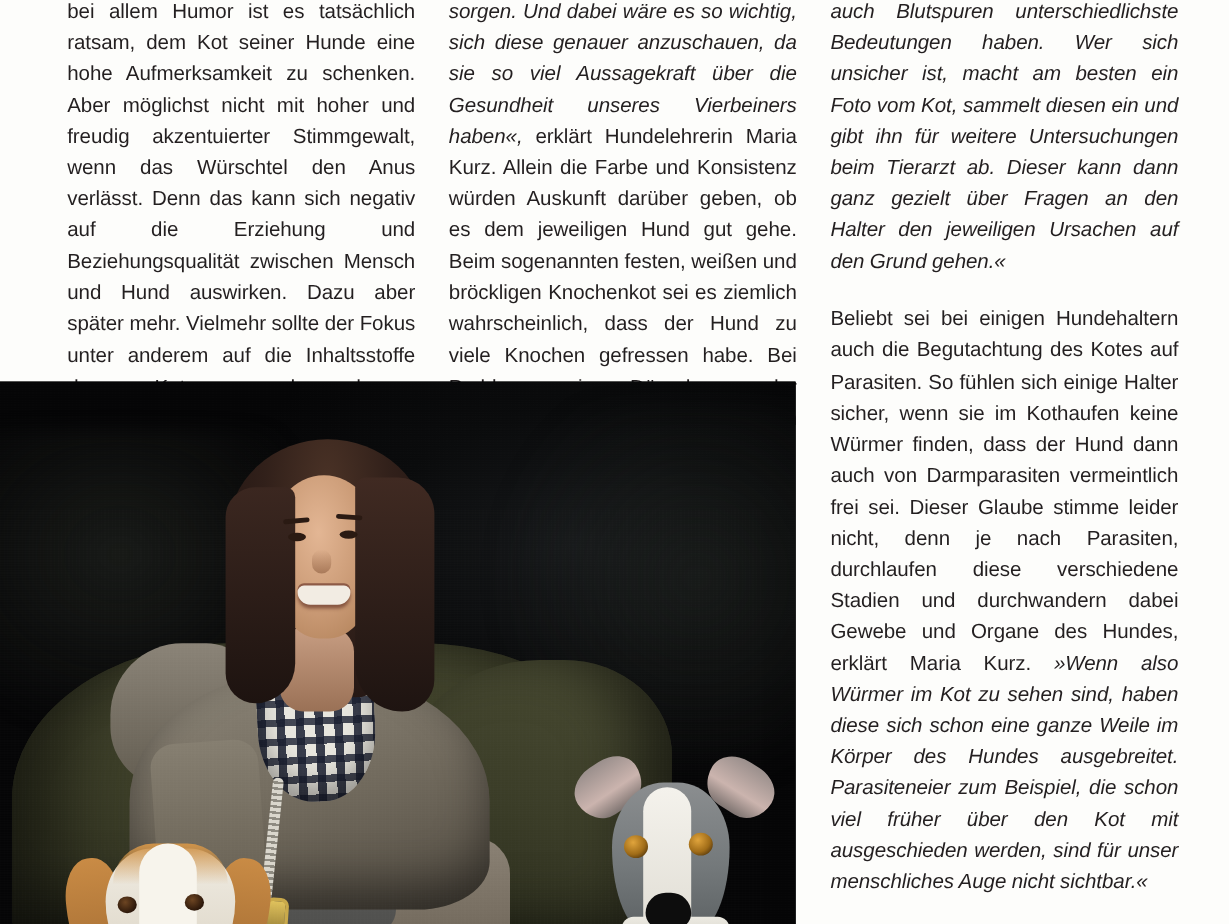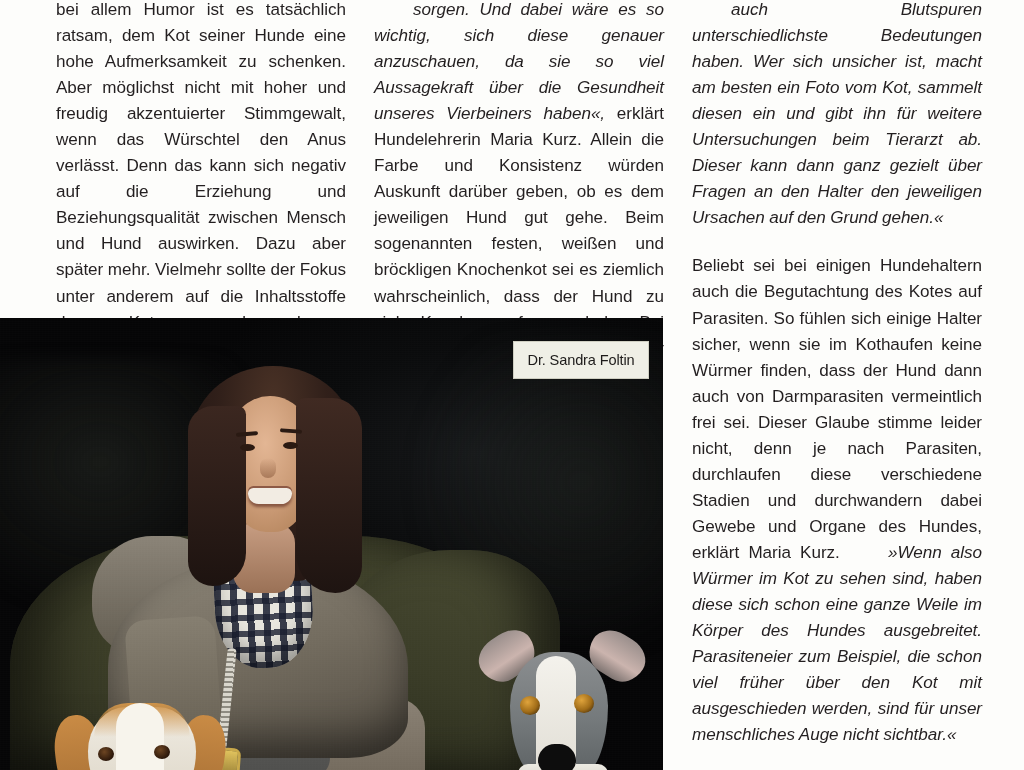--- a/index.html
+++ b/index.html
@@ -42,21 +42,20 @@
     margin: 0 0 22px 0;
   }
   .column p:last-child { margin-bottom: 0; }
 
   .col1 { left: 56px;  top: -3px;  width: 290px; }
   .col2 { left: 374px; top: -3px;  width: 290px; }
   .col3 { left: 692px; top: -3px;  width: 290px; }
 
   em, .it {
     font-style: italic;
-    margin-left: 39px;
   }
 
   
   .justify-all { text-align-last: justify; }
   .justify-last-left { text-align-last: left; }
 
   
   #photo {
     position: absolute;
     left: 0;
@@ -434,17 +433,14 @@
       <div class="blaze"></div>
       <div class="eye l"></div>
       <div class="eye r"></div>
       <div class="snout"></div>
       <div class="chest"></div>
     </div>
 
     <div class="grain"></div>
   </div>
 
-  <div id="caption" style="background: rgb(239, 239, 230);">
-    <span class="caption-text" style="color: rgb(29, 27, 26);">Dr. Sandra Foltin</span>
-  </div>
 
 </div>
 
 </body></html>

